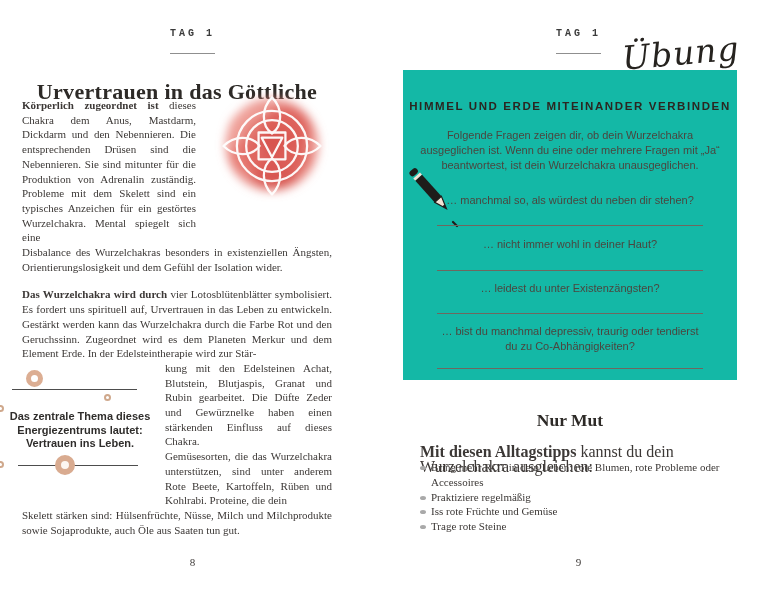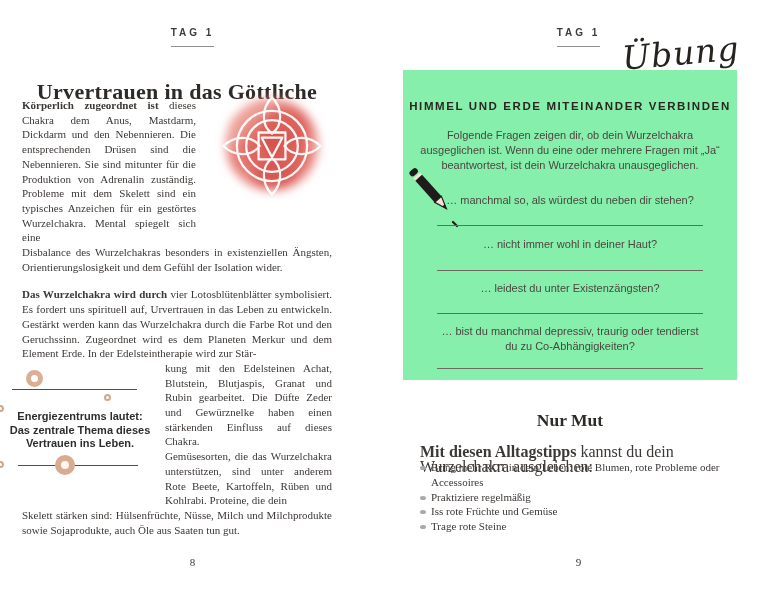--- a/index.html
+++ b/index.html
@@ -4,22 +4,22 @@
 <style>
   html,body{margin:0;padding:0;background:#ffffff;}
   .spread{position:relative;width:771px;height:616px;background:#ffffff;overflow:hidden;
           font-family:"Liberation Serif",serif;color:#3c3836;}
   .page{position:absolute;top:0;width:385px;height:616px;}
   .page-left{left:0;}
   .page-right{left:386px;}
 
   
   .tag-header{position:absolute;top:22px;left:0;width:100%;text-align:center;}
-  .tag-text{display:inline-block;font-family:Liberation Sans, sans-serif;font-size:10px;
-            font-weight:bold;letter-spacing:3px;color:#3b3b3b;padding-bottom:8px;
+  .tag-text{display:inline-block;font-family:Liberation Mono, monospace;font-size:10px;
+            font-weight:bold;letter-spacing:3px;color:#3b3b3b;padding-bottom:14px;
             border-bottom:1px solid #8f8f8f;}
 
   
   .chapter-title{position:absolute;top:64px;left:22px;width:310px;text-align:center;
                  font-size:22px;font-weight:bold;color:#2d2a27;letter-spacing:.3px;}
   .textflow{position:absolute;left:22px;top:98px;width:310px;font-size:11px;
             line-height:14.7px;text-align:justify;}
   .textflow p{margin:0;}
   .seg-narrow{width:174px;}
   .gap{height:13px;}
@@ -44,21 +44,21 @@
   .bead-tiny-2{left:-3px;top:93px;width:7px;height:7px;border:2px solid #cfa88c;}
 
   .page-number{position:absolute;top:556px;left:0;width:100%;text-align:center;
                font-size:11px;color:#3c3836;}
 
   
   .script-label{position:absolute;left:236px;top:34px;width:110px;text-align:center;
                 font-family:"DejaVu Serif",serif;font-style:italic;font-size:33px;
                 color:#26231f;transform:rotate(-5deg);z-index:3;letter-spacing:1px;}
   .exercise-box{position:absolute;left:17px;top:70px;width:334px;height:310px;
-                background:#86efac;z-index:1;
+                background:#14b8a6;z-index:1;
                 font-family:"Liberation Sans",sans-serif;color:#4b463f;}
   .box-heading{position:absolute;top:30px;left:0;width:100%;text-align:center;
                font-size:11.5px;font-weight:bold;letter-spacing:1.6px;color:#2b2621;}
   .box-intro{position:absolute;top:58px;left:17px;width:300px;text-align:center;
              font-size:11px;line-height:15px;}
   .box-lead-q{position:absolute;top:108px;left:17px;width:300px;text-align:center;font-size:11px;}
   .q{position:absolute;left:17px;width:300px;text-align:center;font-size:11px;line-height:15px;}
   .q1{top:123px;}
   .q2{top:167px;}
   .q3{top:211px;}
@@ -129,22 +129,22 @@
       </div>
       <p class="seg-wide"><span>Skelett stärken sind: Hülsenfrüchte, Nüsse, Milch und Milchprodukte sowie Sojaprodukte, auch Öle aus Saaten tun gut.</span></p>
     </div>
 
     <div class="callout">
       <div class="bead bead-big-top"></div>
       <div class="callout-rule rule-top"></div>
       <div class="bead bead-small"></div>
       <div class="bead bead-tiny-1"></div>
       <div class="callout-text">
+        <span>Das zentrale Thema dieses</span>
         <span>Energiezentrums lautet:</span>
-        <span>Das zentrale Thema dieses</span>
         <span>Vertrauen ins Leben.</span>
       </div>
       <div class="callout-rule rule-bottom"></div>
       <div class="bead bead-big-bottom"></div>
       <div class="bead bead-tiny-2"></div>
     </div>
 
     <div class="page-number">8</div>
   </div>
 

